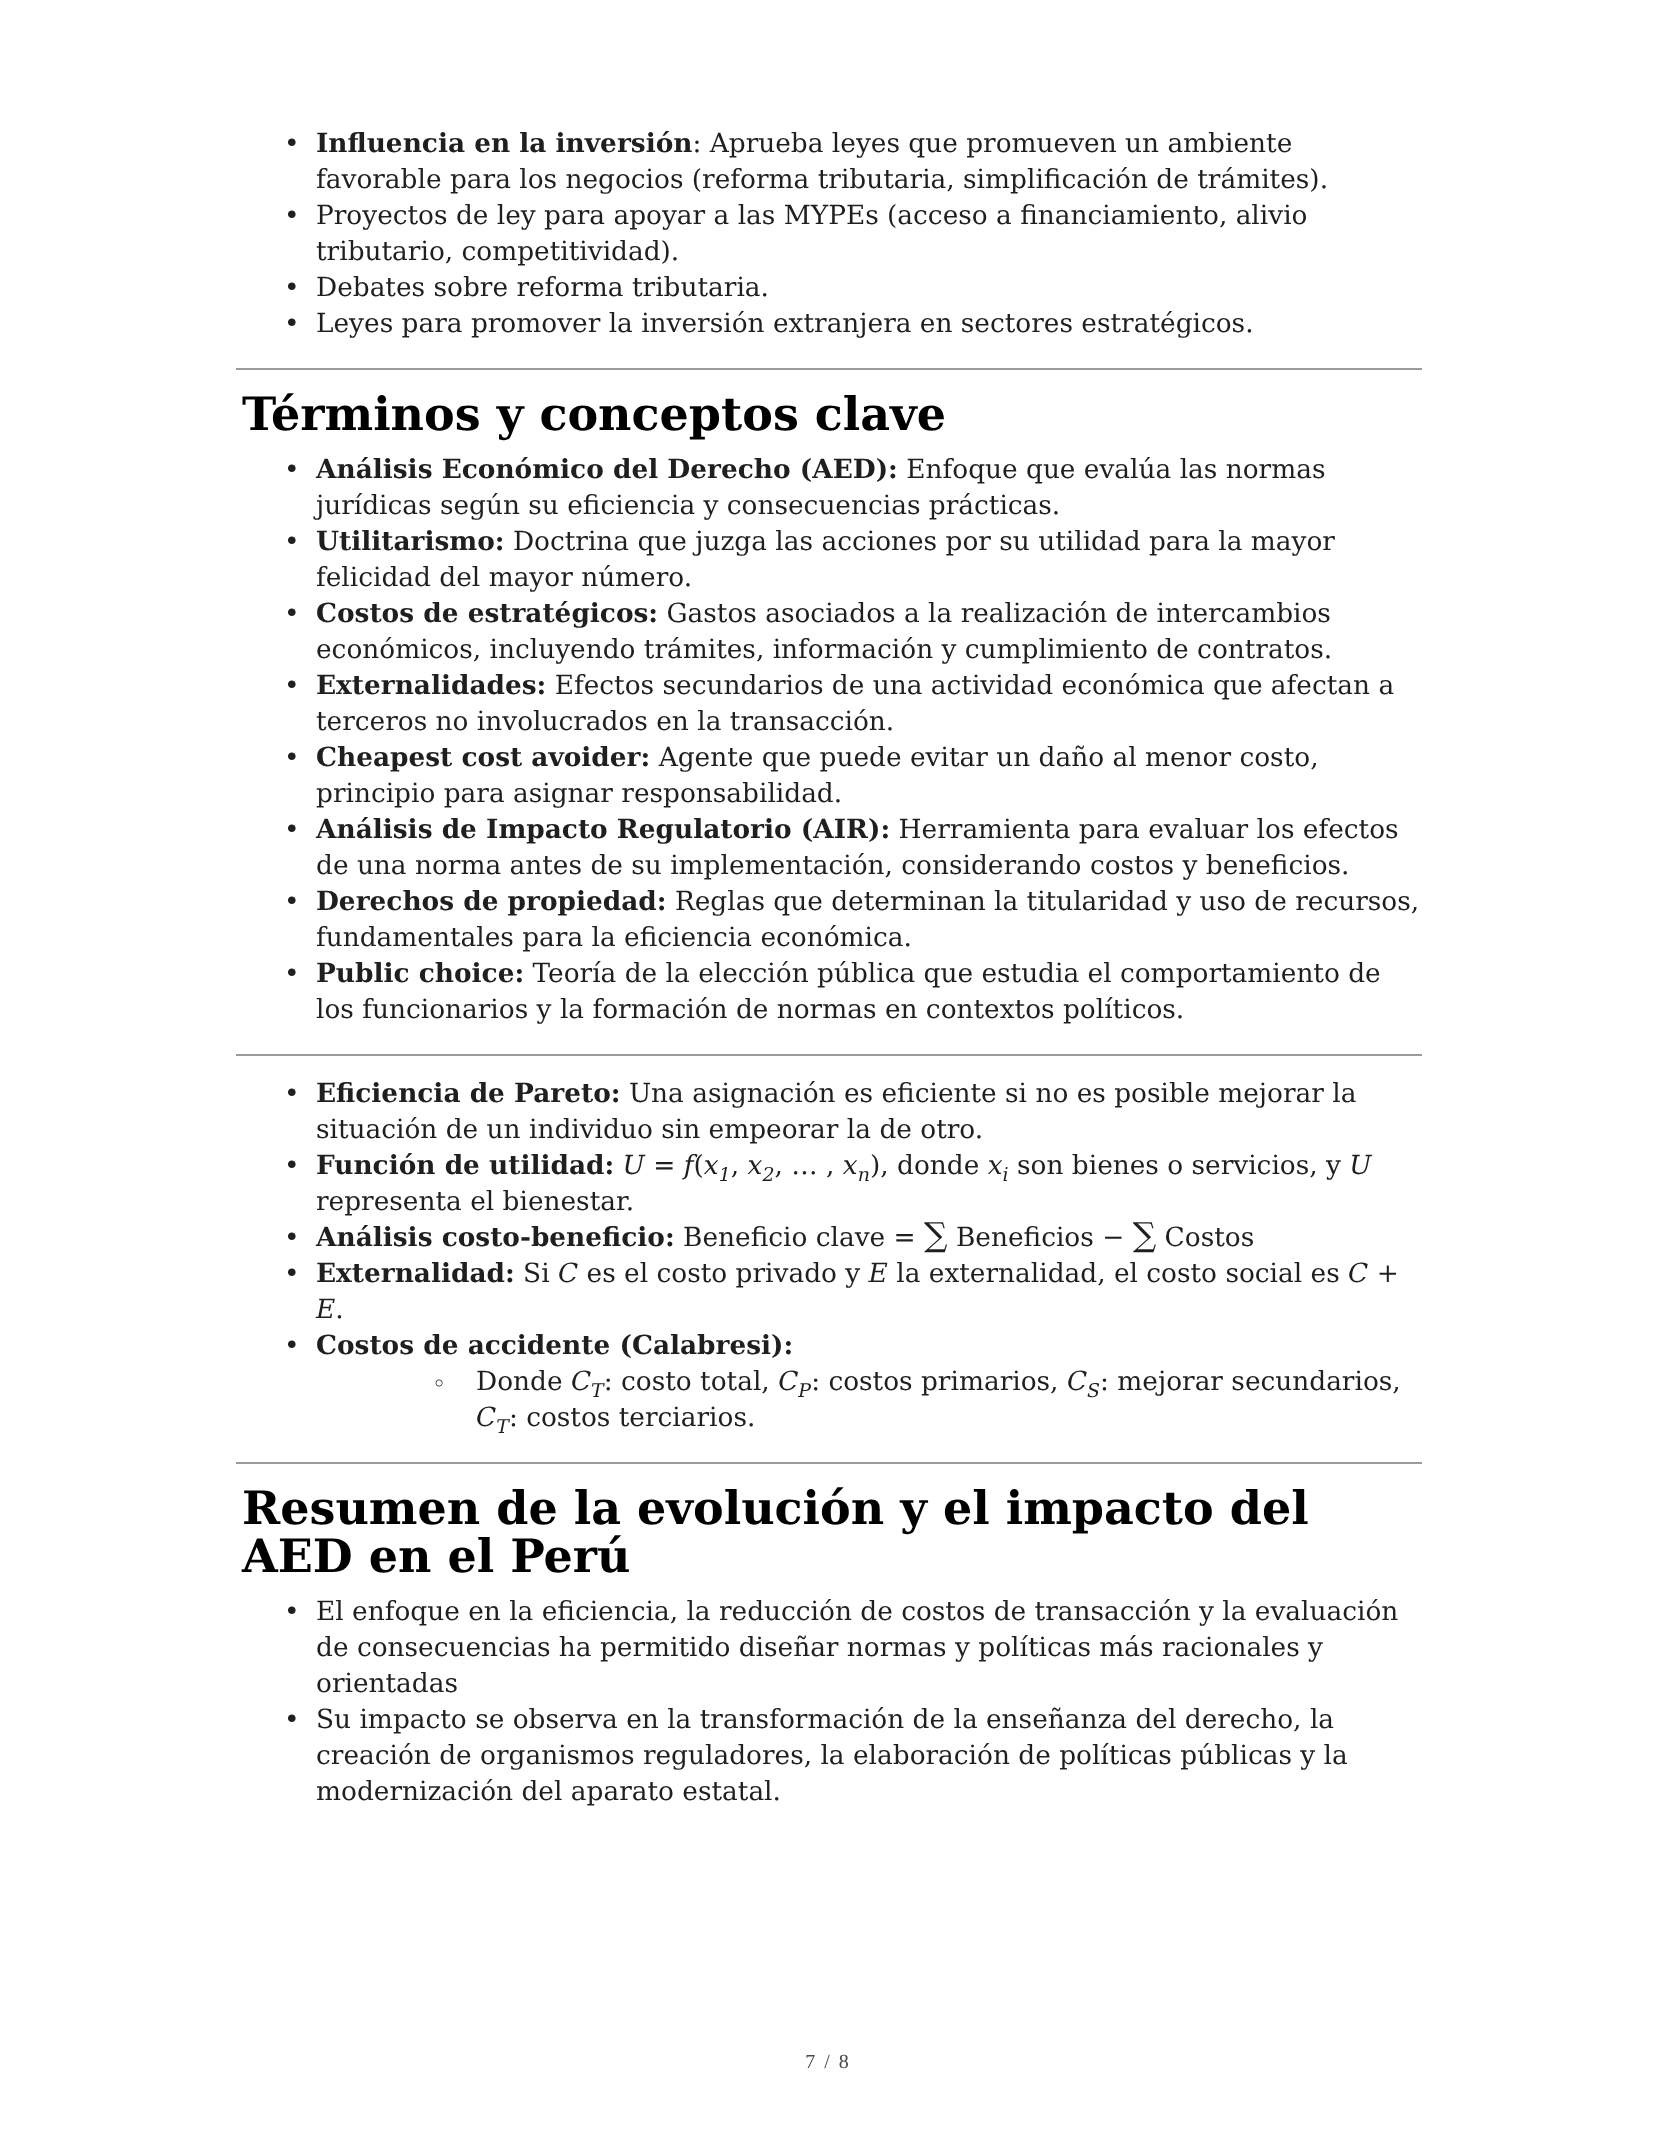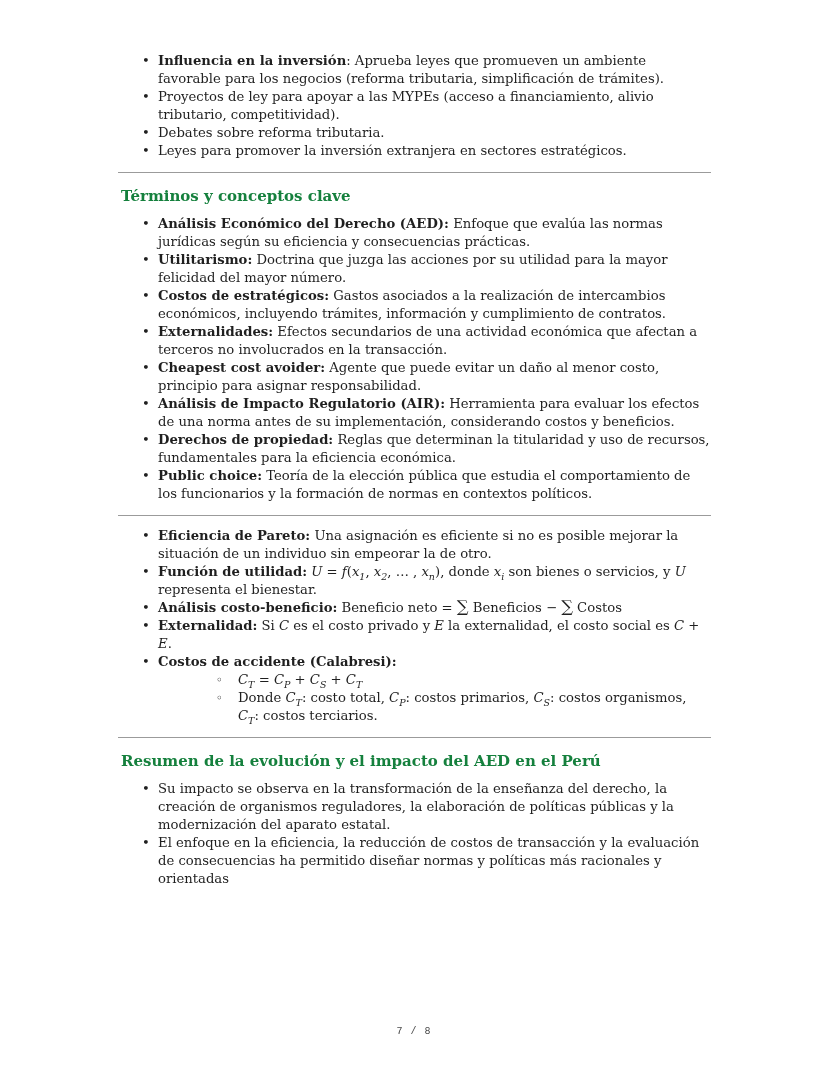--- a/index.html
+++ b/index.html
@@ -8,30 +8,30 @@
     width:828px;
     height:1071px;
     background:#ffffff;
     font-family:"DejaVu Serif", serif;
     color:#1f1f1f;
     overflow:hidden;
   }
   .content {
     position:absolute;
     left:118px;
-    top:52px;
+    top:64px;
     width:593px;
     font-size:13.2px;
     line-height:18px;
   }
   .content h2 {
-    font-size:15px;
+    font-size:23px;
     line-height:24px;
     font-weight:bold;
-    color:#15803d;
+    color:#000000;
     margin:0 0 7px 3px;
   }
   .content h3 {
     font-size:13.2px;
     line-height:18px;
     font-weight:bold;
     color:#1a1a1a;
     margin:15px 0 7px 1px;
   }
   .content hr {
@@ -56,21 +56,21 @@
   .b { font-weight:bold; }
   .mi { font-style:italic; }
   sub.mi { font-size:9.5px; line-height:0; }
   .mr { }
   .sigma { font-size:16.5px; line-height:0; }
   .footer {
     position:absolute;
     left:0; right:0;
     top:1026px;
     text-align:center;
-    font-family:Liberation Mono, monospace;
+    font-family:Liberation Serif, serif;
     font-size:10px;
     letter-spacing:1px;
     color:#4a4a4a;
   }
 </style>
 </head>
 <body>
 
 <div class="page">
   <main class="content">
@@ -91,29 +91,28 @@
         <li><span class="b">Externalidades:</span><span> Efectos secundarios de una actividad económica que afectan a terceros no involucrados en la transacción.</span></li>
         <li><span class="b">Cheapest cost avoider:</span><span> Agente que puede evitar un daño al menor costo, principio para asignar responsabilidad.</span></li>
         <li><span class="b">Análisis de Impacto Regulatorio (AIR):</span><span> Herramienta para evaluar los efectos de una norma antes de su implementación, considerando costos y beneficios.</span></li>
         <li><span class="b">Derechos de propiedad:</span><span> Reglas que determinan la titularidad y uso de recursos, fundamentales para la eficiencia económica.</span></li>
         <li><span class="b">Public choice:</span><span> Teoría de la elección pública que estudia el comportamiento de los funcionarios y la formación de normas en contextos políticos.</span></li>
       </ul>
       <hr>
       <ul>
         <li><span class="b">Eficiencia de Pareto:</span><span> Una asignación es eficiente si no es posible mejorar la situación de un individuo sin empeorar la de otro.</span></li>
         <li><span class="b">Función de utilidad:</span><span> </span><span class="mi">U</span><span class="mr"> = </span><span class="mi">f</span><span class="mr">(</span><span class="mi">x</span><sub class="mi">1</sub><span class="mr">, </span><span class="mi">x</span><sub class="mi">2</sub><span class="mr">, … , </span><span class="mi">x</span><sub class="mi">n</sub><span class="mr">)</span><span>, donde </span><span class="mi">x</span><sub class="mi">i</sub><span> son bienes o servicios, y </span><span class="mi">U</span><span> representa el bienestar.</span></li>
-        <li><span class="b">Análisis costo-beneficio:</span><span> </span><span class="mr">Beneficio neto = </span><span class="sigma">∑</span><span class="mr"> Beneficios − </span><span class="sigma">∑</span><span class="mr"> Costos</span></li>
+        <li><span class="b">Análisis costo-beneficio:</span><span> </span><span class="mr">Beneficio clave = </span><span class="sigma">∑</span><span class="mr"> Beneficios − </span><span class="sigma">∑</span><span class="mr"> Costos</span></li>
         <li><span class="b">Externalidad:</span><span> Si </span><span class="mi">C</span><span> es el costo privado y </span><span class="mi">E</span><span> la externalidad, el costo social es </span><span class="mi">C</span><span class="mr"> + </span><span class="mi">E</span><span>.</span></li>
         <li><span class="b">Costos de accidente (Calabresi):</span></li>
         <ul class="sub">
-          <li><span class="mi">C</span><sub class="mi">T</sub><span class="mr"> = </span><span class="mi">C</span><sub class="mi">P</sub><span class="mr"> + </span><span class="mi">C</span><sub class="mi">S</sub><span class="mr"> + </span><span class="mi">C</span><sub class="mi">T</sub></li>
-          <li><span>Donde </span><span class="mi">C</span><sub class="mi">T</sub><span>: costo total, </span><span class="mi">C</span><sub class="mi">P</sub><span>: costos primarios, </span><span class="mi">C</span><sub class="mi">S</sub><span>: costos organismos, </span><span class="mi">C</span><sub class="mi">T</sub><span>: costos terciarios.</span></li>
+          <li><span>Donde </span><span class="mi">C</span><sub class="mi">T</sub><span>: costo total, </span><span class="mi">C</span><sub class="mi">P</sub><span>: costos primarios, </span><span class="mi">C</span><sub class="mi">S</sub><span>: mejorar secundarios, </span><span class="mi">C</span><sub class="mi">T</sub><span>: costos terciarios.</span></li>
         </ul>
       </ul>
       <hr>
       <h2>Resumen de la evolución y el impacto del AED en el Perú</h2>
       <ul>
+        <li><span>El enfoque en la eficiencia, la reducción de costos de transacción y la evaluación de consecuencias ha permitido diseñar normas y políticas más racionales y orientadas</span></li>
         <li><span>Su impacto se observa en la transformación de la enseñanza del derecho, la creación de organismos reguladores, la elaboración de políticas públicas y la modernización del aparato estatal.</span></li>
-        <li><span>El enfoque en la eficiencia, la reducción de costos de transacción y la evaluación de consecuencias ha permitido diseñar normas y políticas más racionales y orientadas</span></li>
       </ul>
     </main>
   <div class="footer">7 / 8</div>
 </div>
 
 </body></html>

